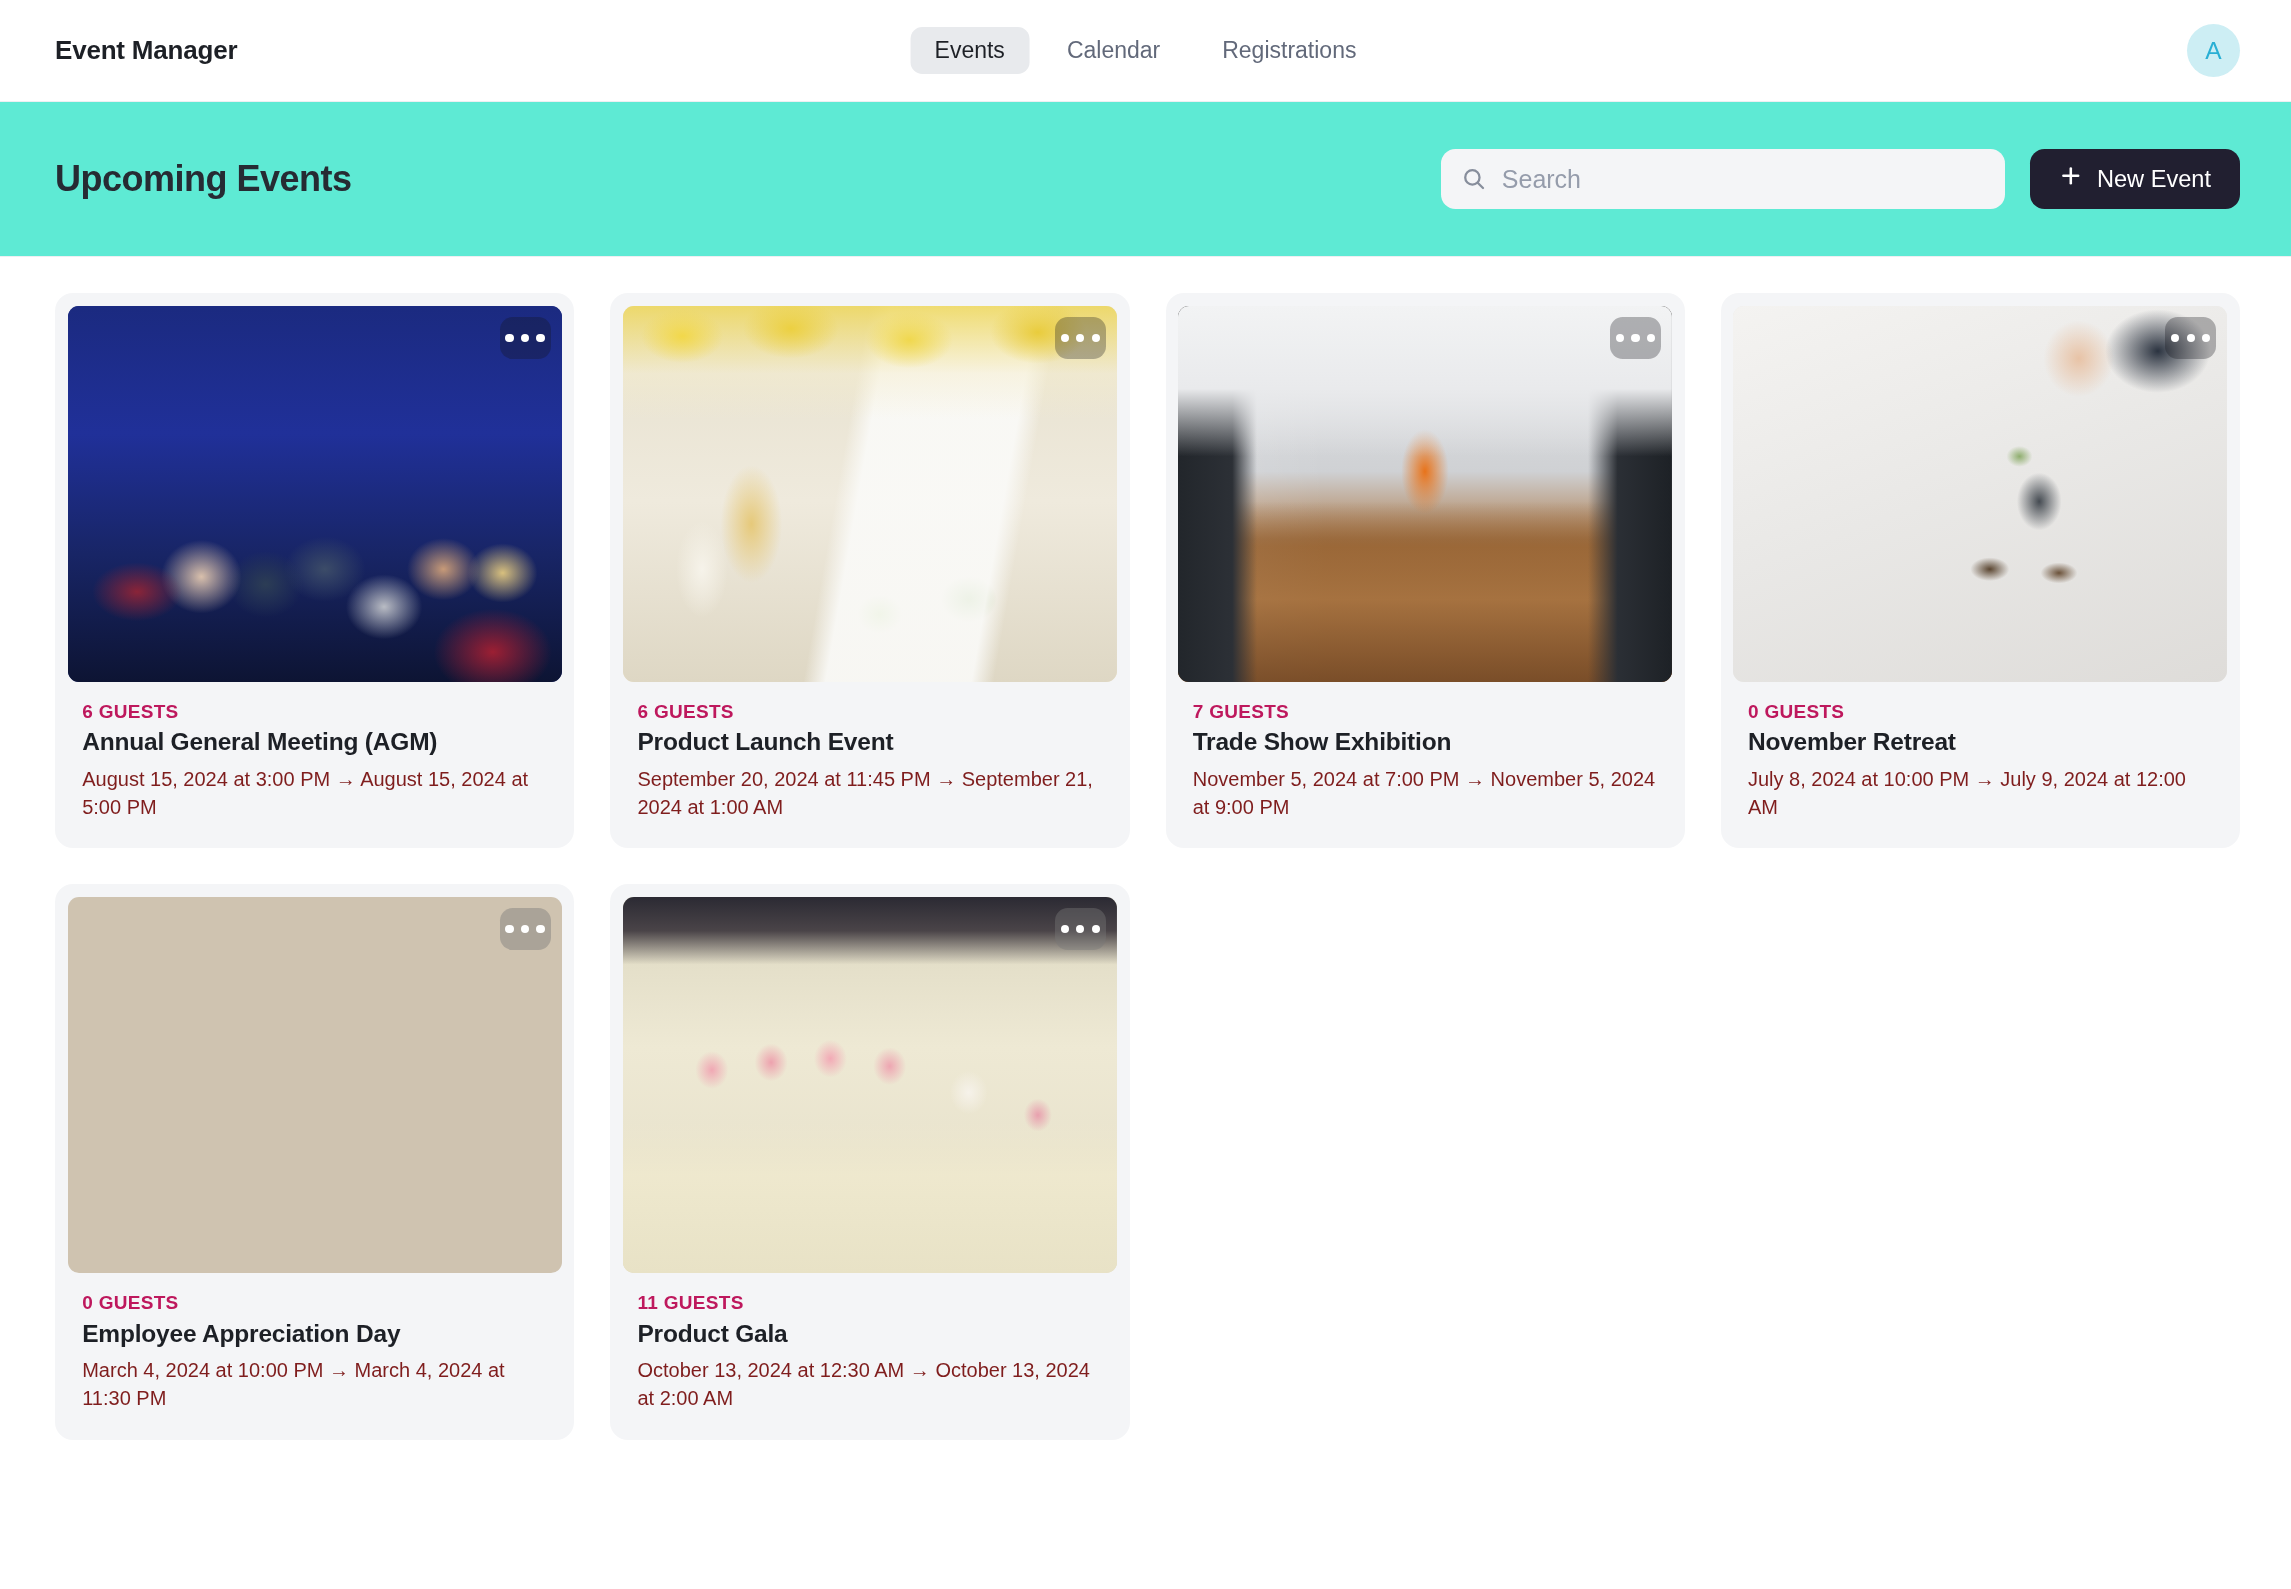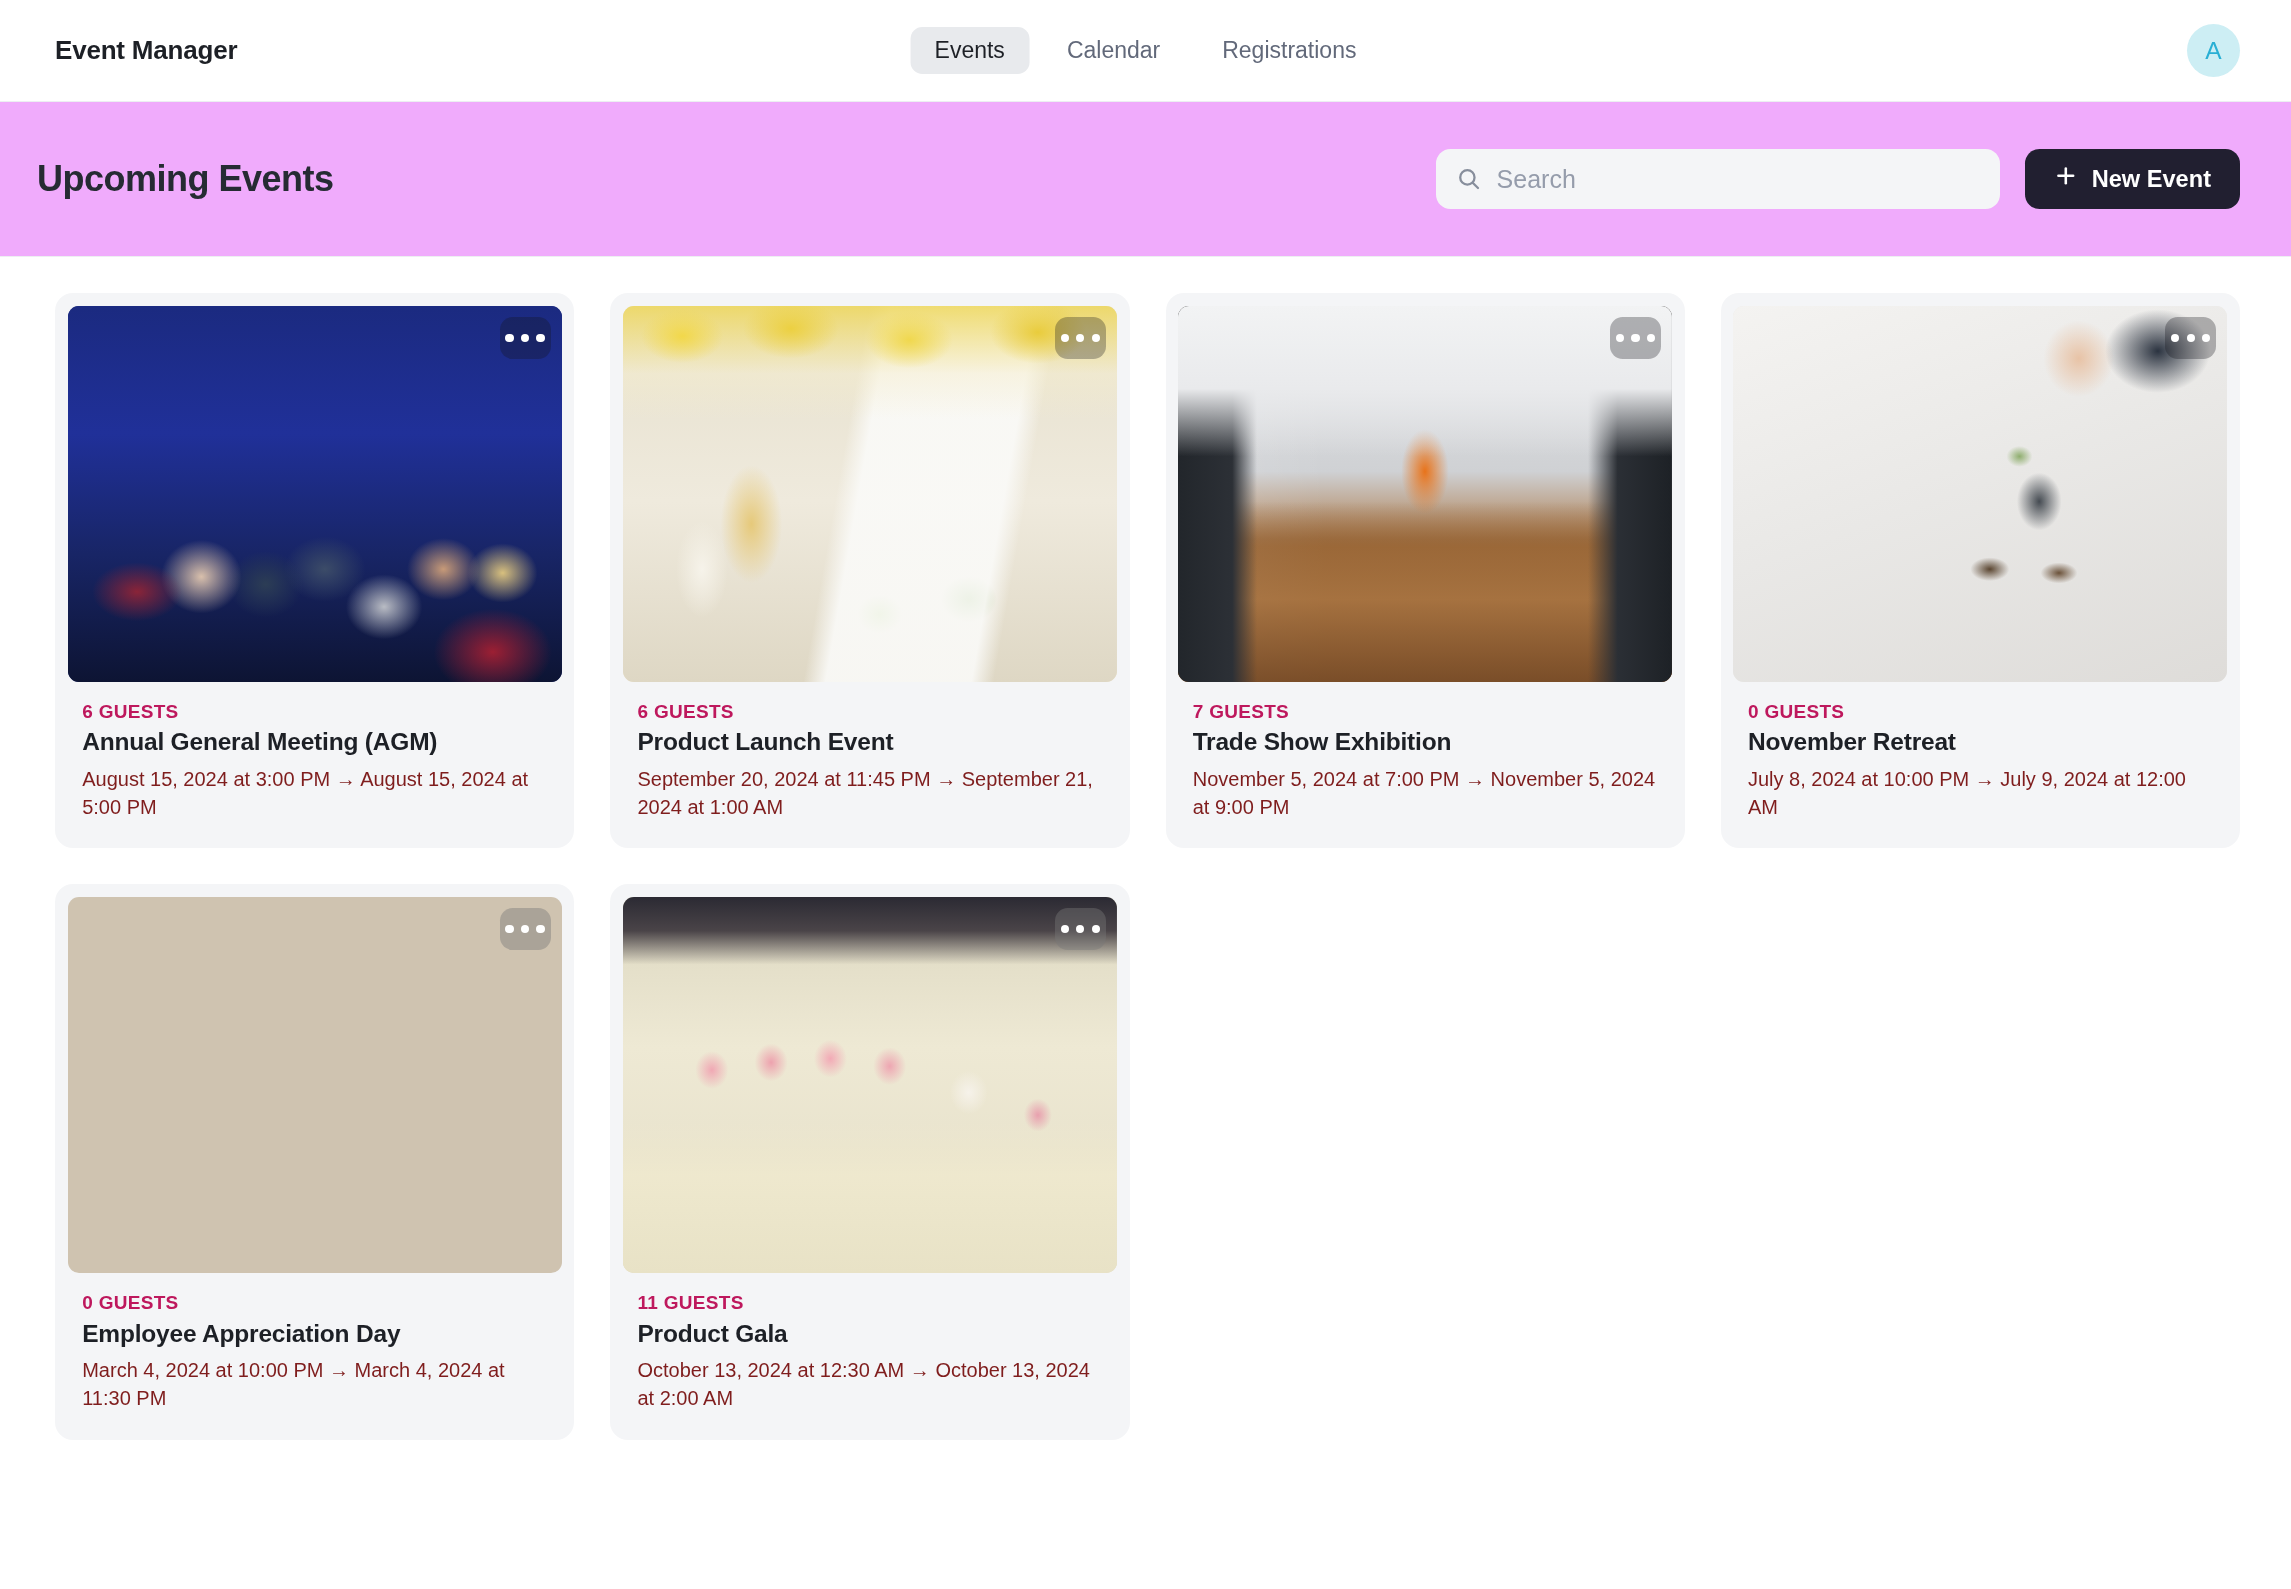--- a/index.html
+++ b/index.html
@@ -65,22 +65,22 @@
     cursor: pointer;
     user-select: none;
   }
 
   
   .subheader {
     height: 155px;
     border-bottom: 0.9px solid #edeff2;
     display: flex;
     align-items: center;
-    padding: 0 51px 0 37px;
-    background: #f0abfc;
+    padding: 0 51px 0 55px;
+    background: #5eead4;
   }
   .page-title {
     font-size: 36px;
     font-weight: 700;
     color: #262b33;
     letter-spacing: -0.5px;
     white-space: nowrap;
   }
   .subheader-actions {
     margin-left: auto;
@@ -115,21 +115,21 @@
     background: #211f30;
     color: #ffffff;
     border: none;
     border-radius: 14.5px;
     display: flex;
     align-items: center;
     gap: 14.5px;
     padding: 0 29px;
     font-family: "Liberation Sans", sans-serif;
     font-size: 23.6px;
-    font-weight: 700;
+    font-weight: 400;
     cursor: pointer;
     white-space: nowrap;
   }
   .plus-icon { display: block; }
 
   
   .content {
     padding: 36px 51px 0 55px;
   }
   .grid {

